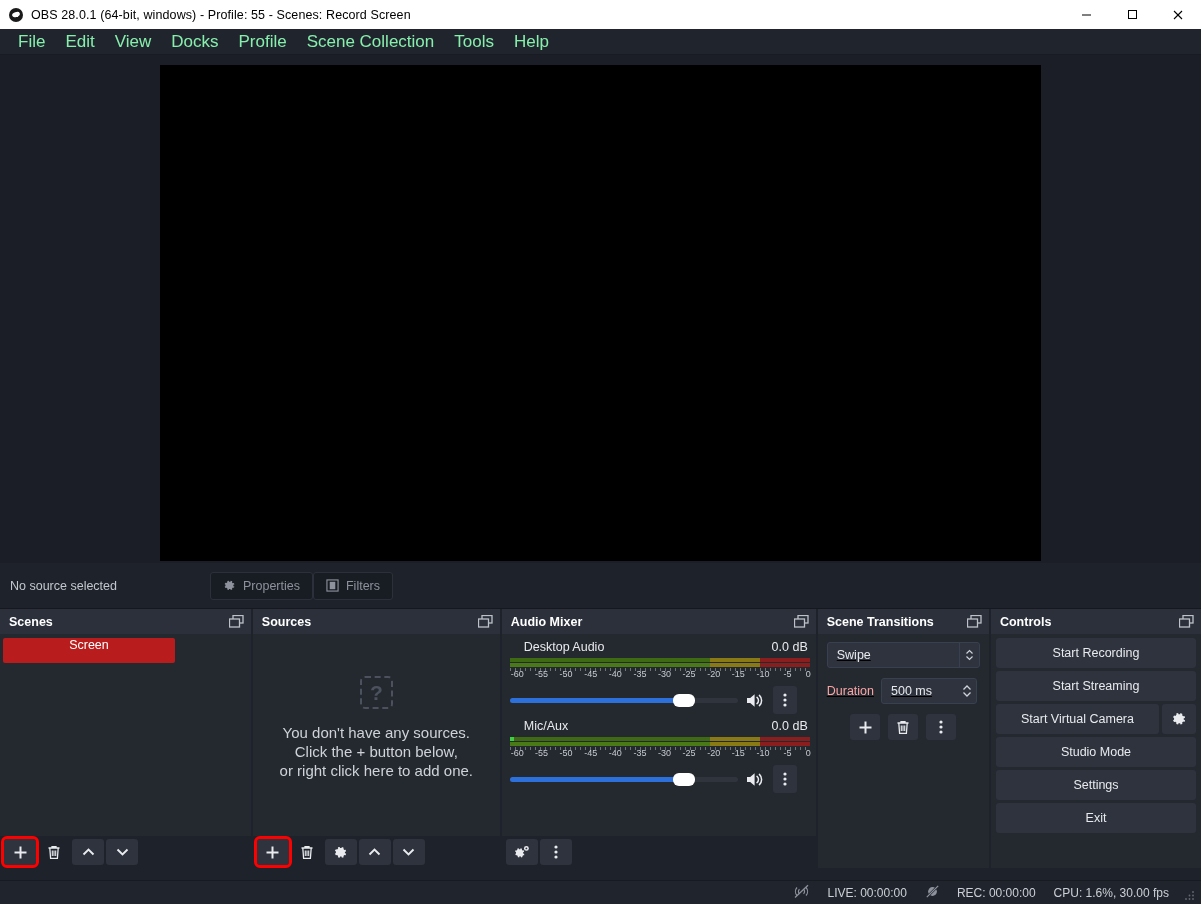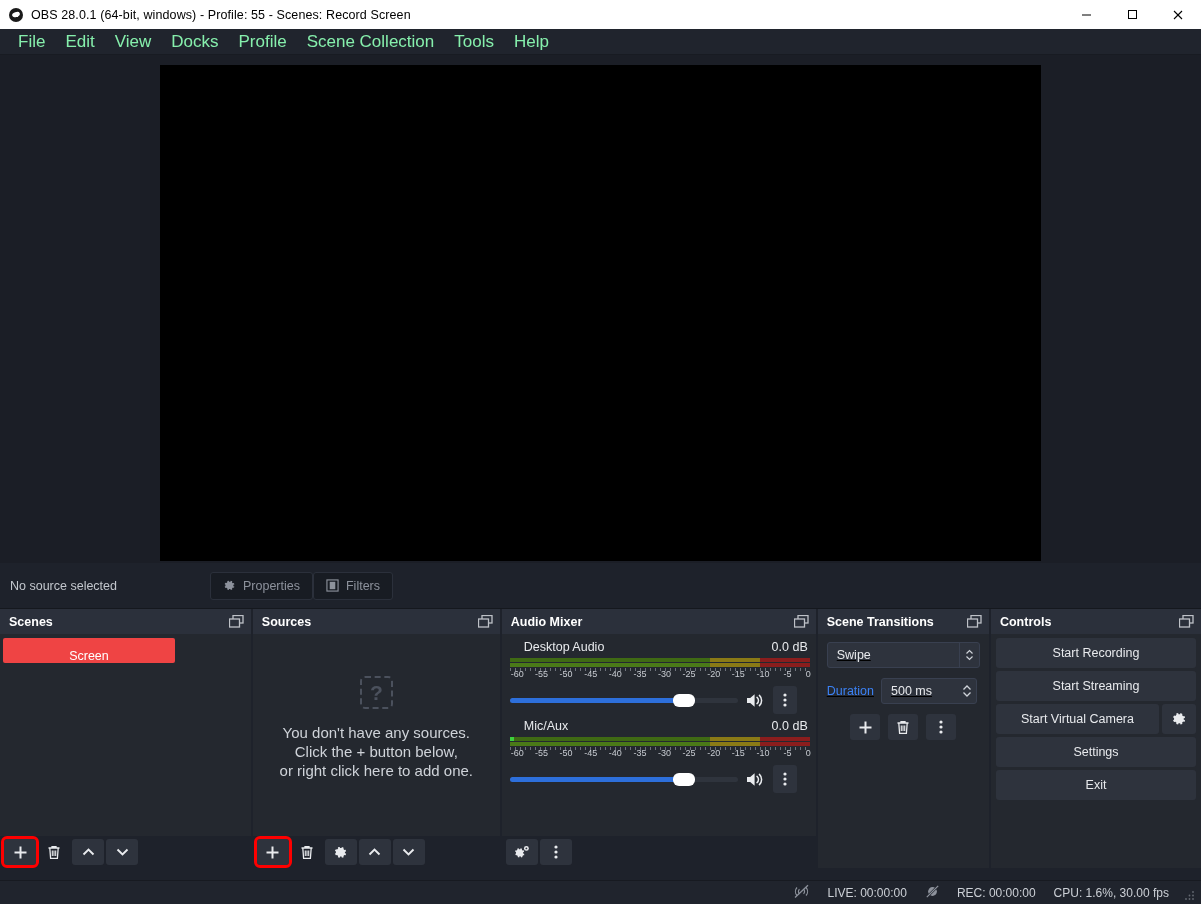--- a/index.html
+++ b/index.html
@@ -101,22 +101,22 @@
   }
   .float-icon { opacity: .85; }
   .float-icon svg { display: block; }
 
   .dock-body { flex: 1; background: #24282f; position: relative; overflow: hidden; }
 
   
   .scene-list { padding: 4px 0 0 0; }
   .scene-item {
     height: 25px; margin: 0 76px 0 3px;
-    background: #ef4444; border-radius: 2px;
-    display: flex; align-items: flex-end; justify-content: center;
+    background: #b91c1c; border-radius: 2px;
+    display: flex; align-items: flex-start; justify-content: center;
     color: #ffffff; font-size: 12.5px;
   }
 
   
   .dock-footer {
     height: 32px; background: #1e222b;
     display: flex; align-items: center; gap: 2px;
     padding: 0 4px; flex: none;
   }
   .icon-btn {
@@ -212,21 +212,21 @@
     justify-content: space-between; padding: 0 0 0 9px;
     color: #e8eaed; font-size: 12.5px;
   }
   .combo-arrows {
     width: 20px; height: 24px; border-left: 1px solid #394050;
     display: flex; align-items: center; justify-content: center;
   }
   .duration-row {
     display: flex; align-items: center; gap: 7px; margin-top: 10px;
   }
-  .duration-label { font-size: 12.5px; color: #3b82f6; }
+  .duration-label { font-size: 12.5px; color: #fca5a5; }
   .spinbox {
     height: 26px; width: 96px; background: #2e333d; border: 1px solid #394050;
     border-radius: 3px; display: flex; align-items: center;
     justify-content: space-between; padding: 0 4px 0 9px;
     color: #e8eaed; font-size: 12.5px;
   }
   .spin-arrows { display: flex; flex-direction: column; gap: 2px; }
   .trans-btn-row {
     display: flex; justify-content: center; gap: 8px; margin-top: 10px;
   }
@@ -655,20 +655,21 @@
         <div class="ctrl-btn">Start Streaming</div>
         <div class="ctrl-vcam-row">
           <div class="ctrl-btn">Start Virtual Camera</div>
           <div class="vcam-gear">
             <svg width="16" height="16" viewBox="0 0 16 16">
                 <path fill="#e9ebee" d="M8 5.2A2.8 2.8 0 1 0 8 10.8 2.8 2.8 0 0 0 8 5.2zm0 4.2a1.4 1.4 0 1 1 0-2.8 1.4 1.4 0 0 1 0 2.8z"></path>
                 <path fill="#e9ebee" d="M14 9.1l-1.3-.3a4.9 4.9 0 0 0 0-1.6L14 6.9l-.5-1.9-1.3.3a4.9 4.9 0 0 0-1.1-1.1l.3-1.3L9.5 2l-.4 1.3a4.9 4.9 0 0 0-1.6 0L7.1 2l-1.9.5.3 1.3a4.9 4.9 0 0 0-1.1 1.1L3.1 4.6 2 6.2l1.1.8a4.9 4.9 0 0 0 0 1.6L2 9.4l1.1 1.6 1.3-.3a4.9 4.9 0 0 0 1.1 1.1L5.2 13l1.9.5.4-1.3a4.9 4.9 0 0 0 1.6 0l.4 1.3 1.9-.5-.3-1.3a4.9 4.9 0 0 0 1.1-1.1l1.3.3z"></path>
               </svg>
           </div>
         </div>
+        <div class="ctrl-btn">Studio Mode</div>
         <div class="ctrl-btn">Settings</div>
         <div class="ctrl-btn">Exit</div>
       </div>
     </div>
   </div>
 
 </div>
 
 <div class="statusbar">
   <div class="status-group">

